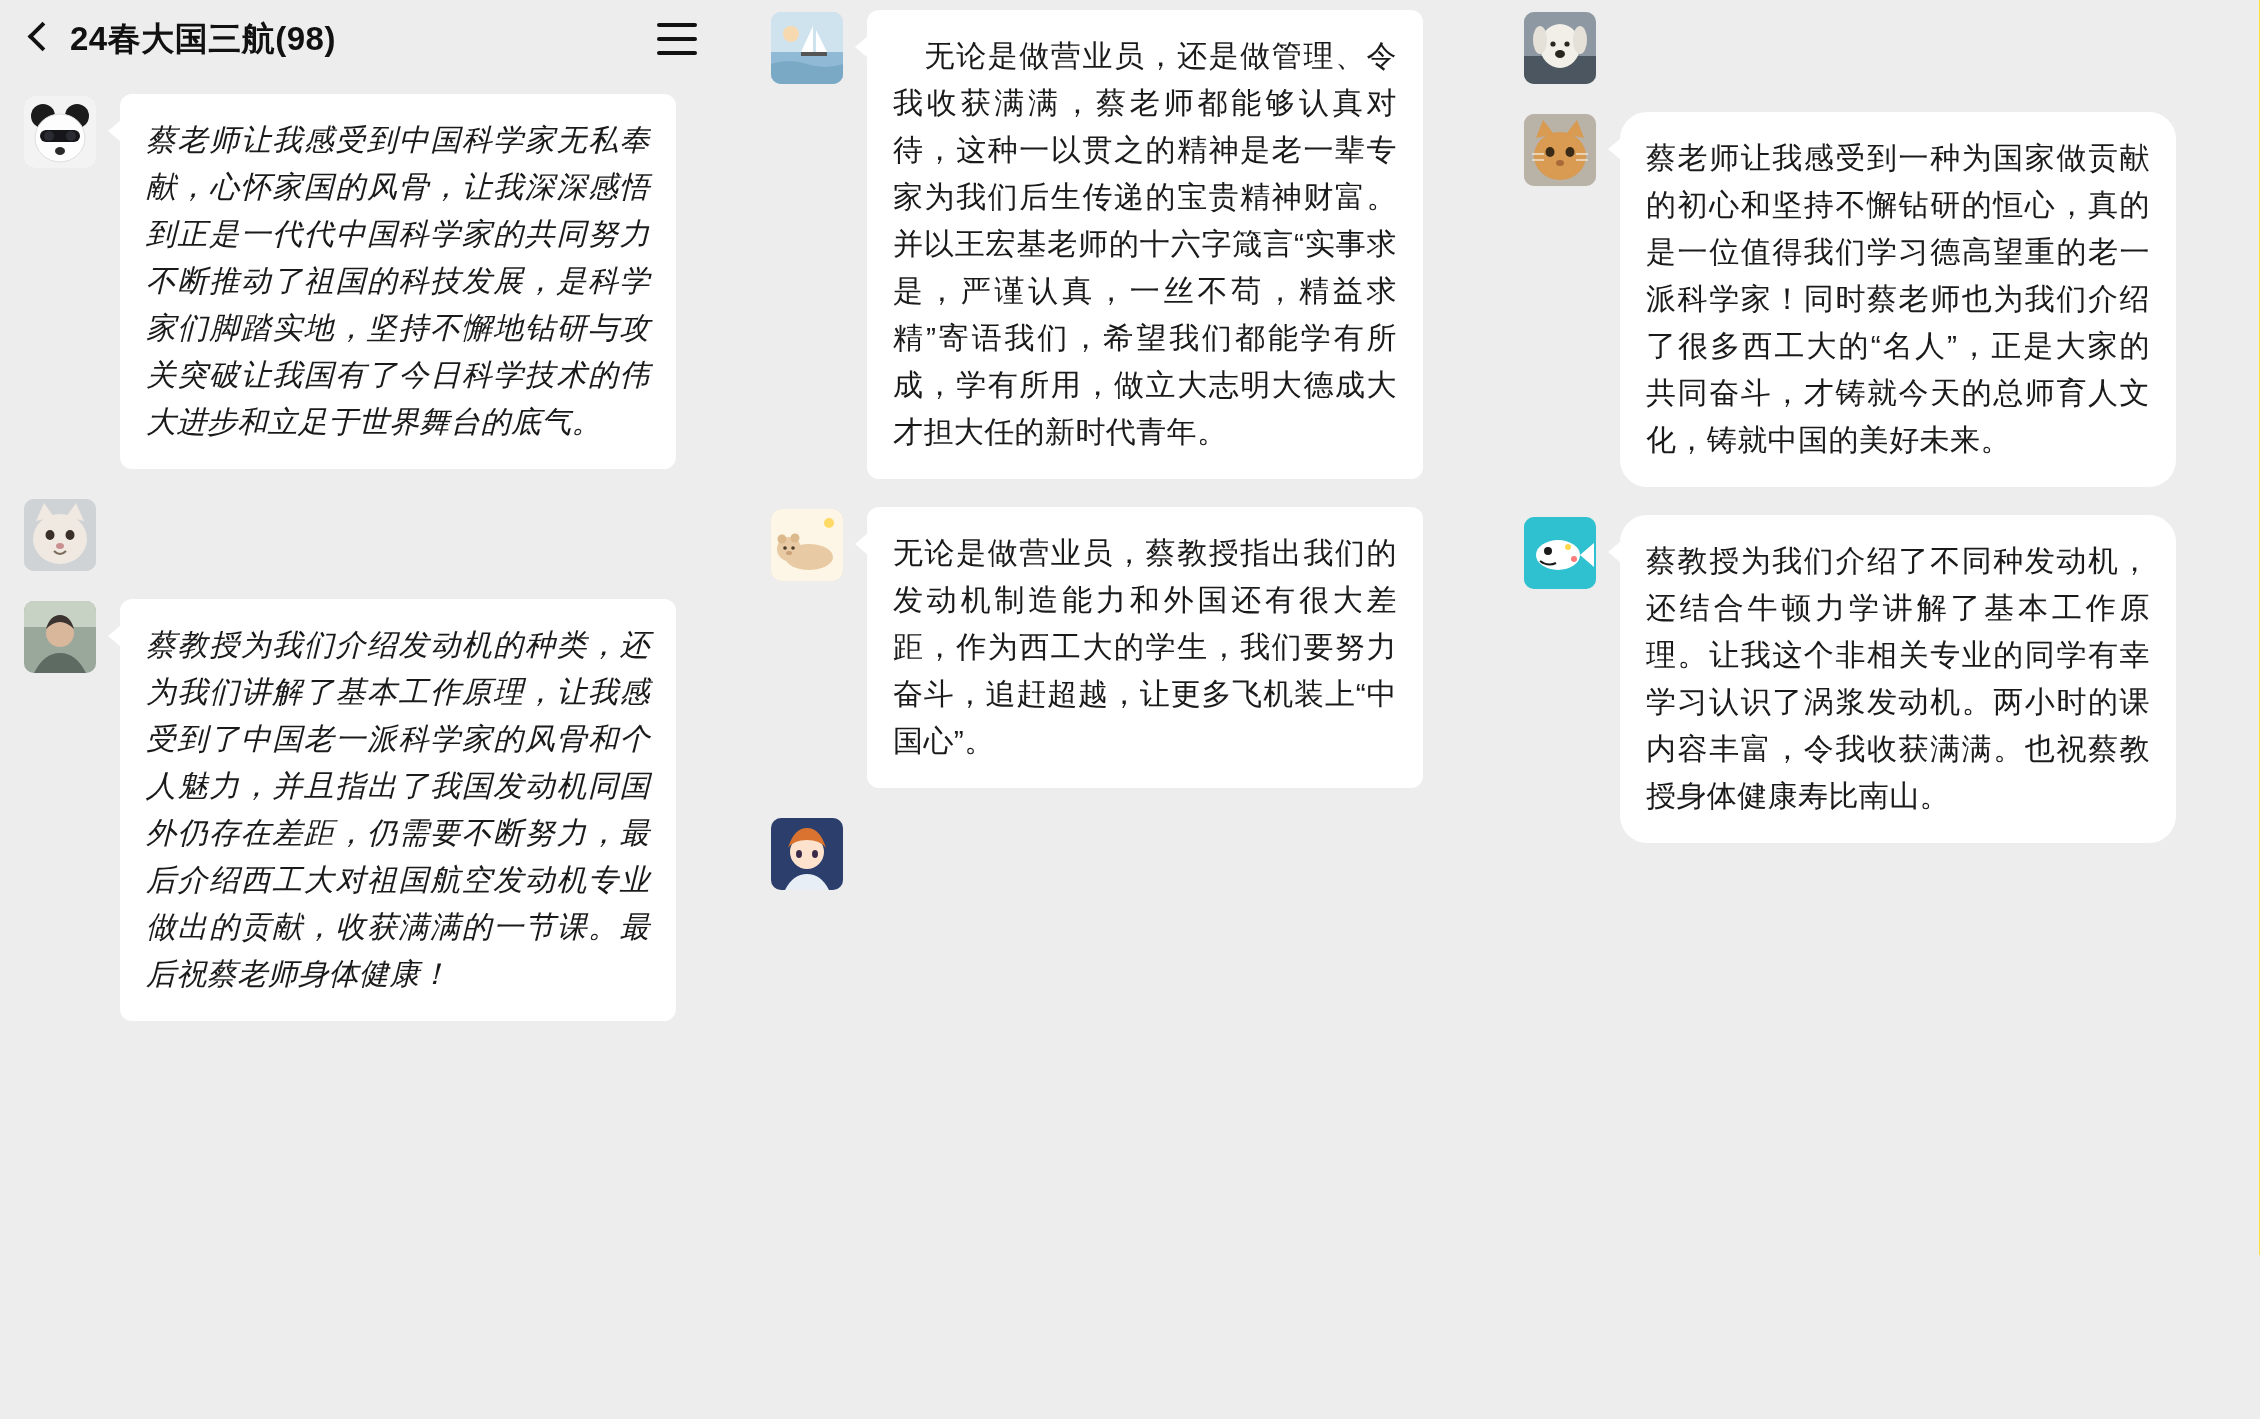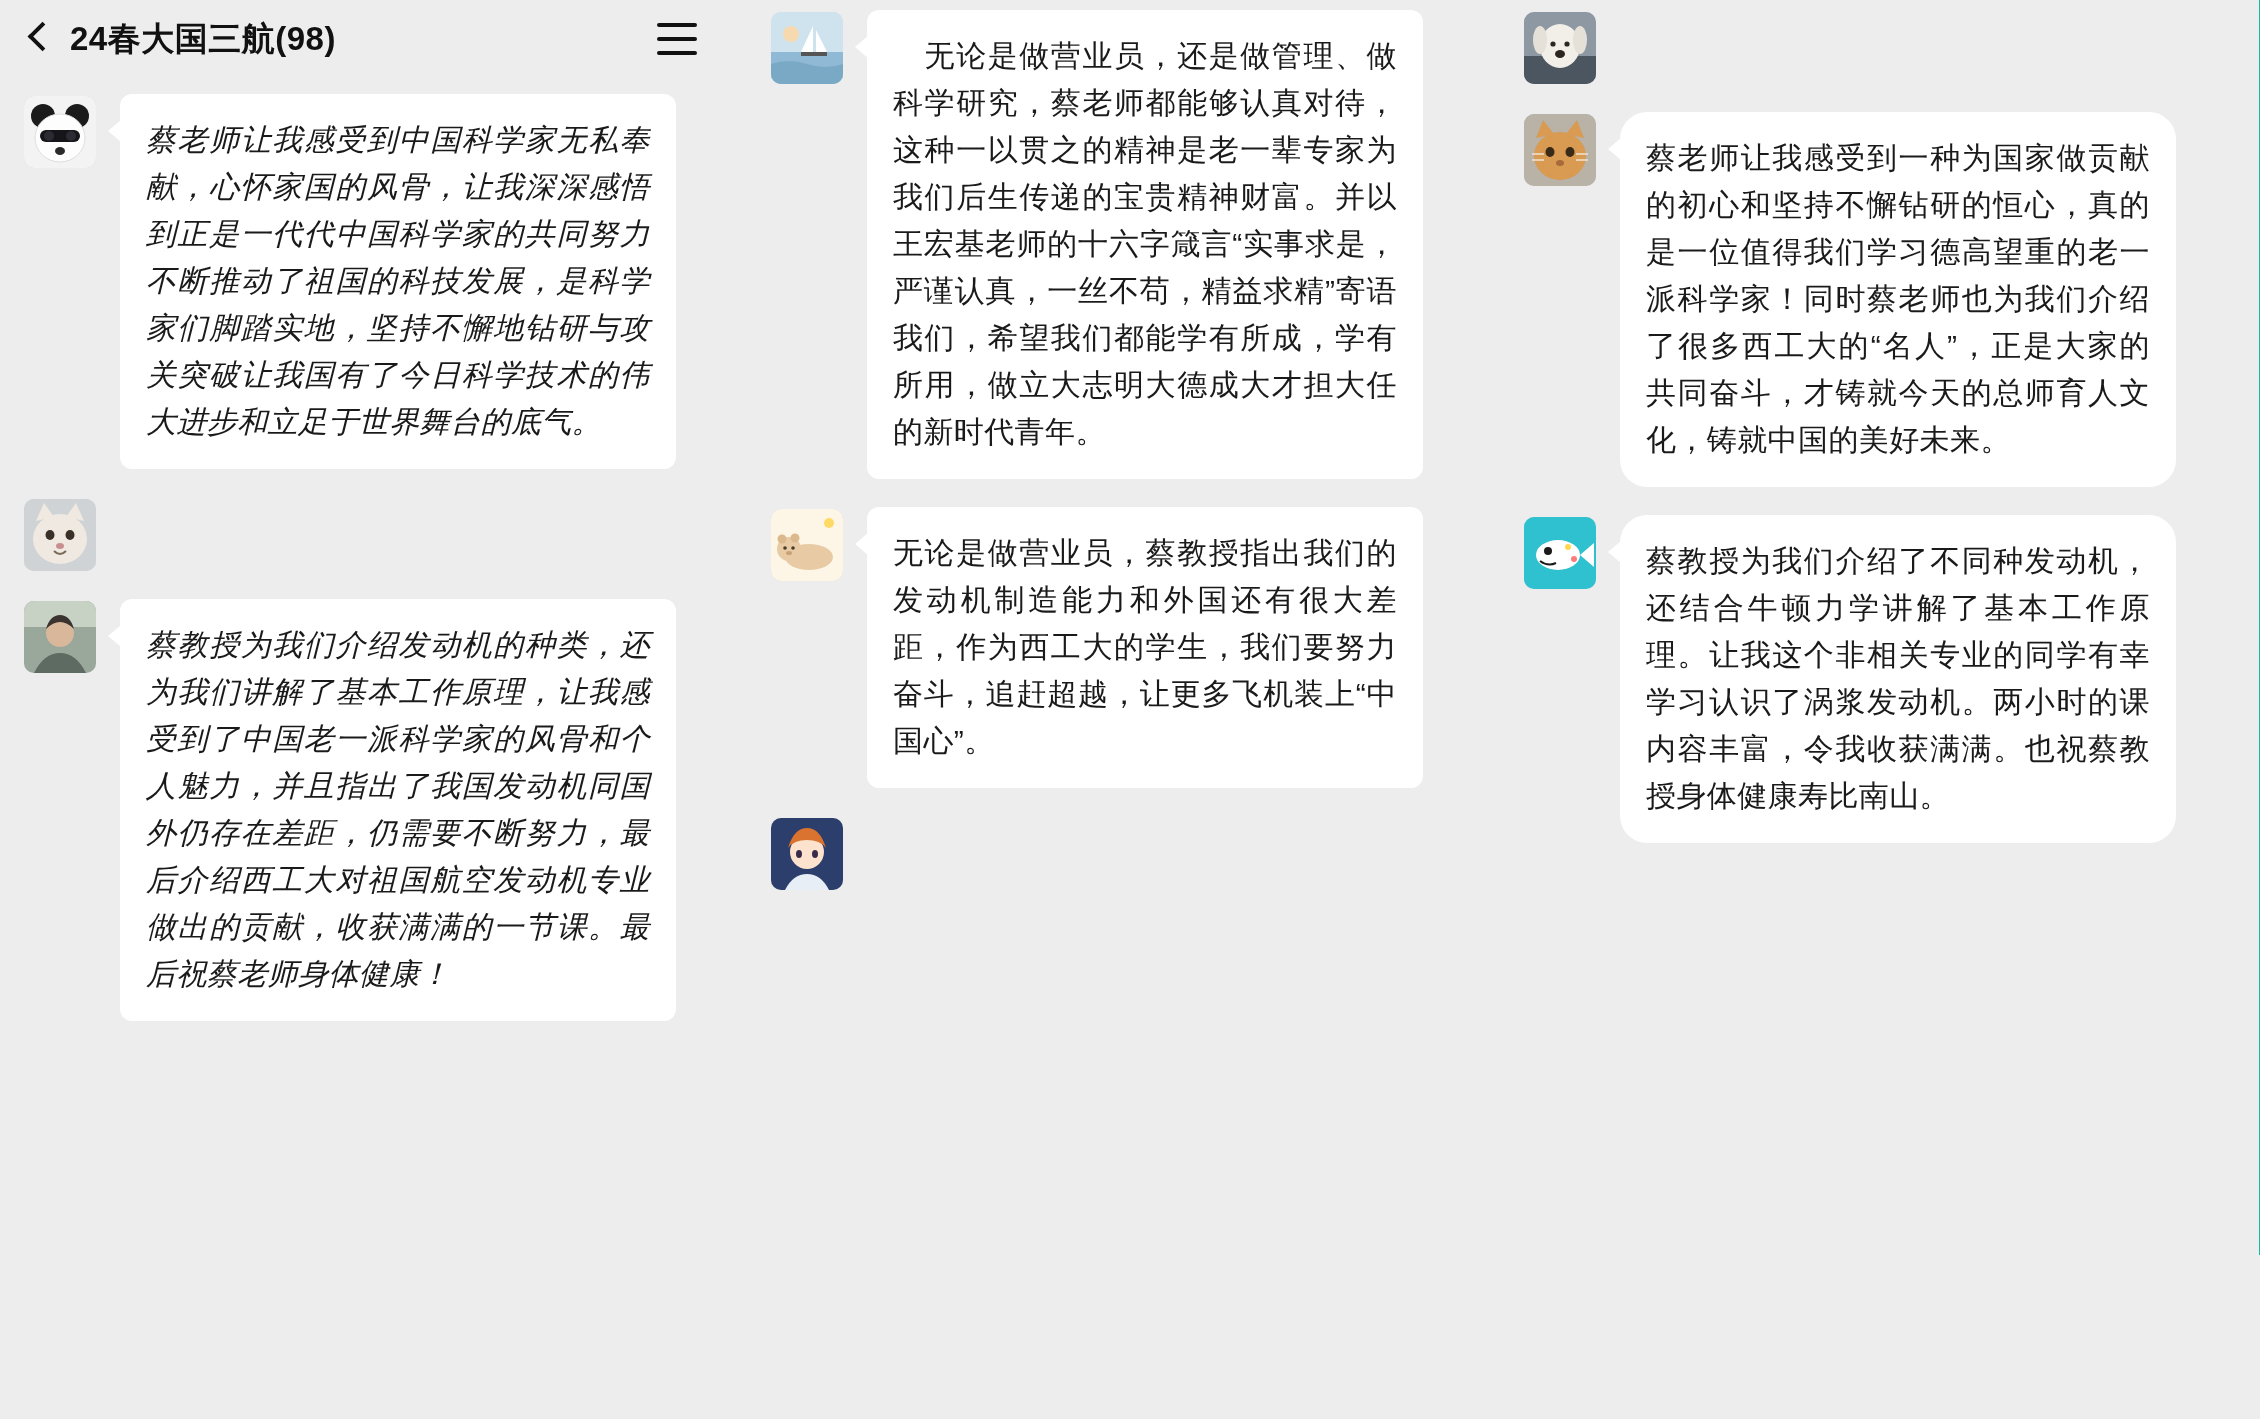--- a/index.html
+++ b/index.html
@@ -10,21 +10,21 @@
   body {
     width: 2260px;
     height: 1419px;
     font-family: "Liberation Sans", sans-serif;
     overflow: hidden;
   }
   .screen {
     position: relative;
     width: 2260px;
     height: 1255px;
-    background: #14b8a6;
+    background: #fde047;
     display: flex;
     flex-direction: row;
   }
   
   .col {
     position: relative;
     width: 753px;
     height: 1419px;
     box-sizing: border-box;
     overflow: hidden;
@@ -224,21 +224,21 @@
           <svg viewBox="0 0 72 72" xmlns="http://www.w3.org/2000/svg">
             <rect width="72" height="72" fill="#cfe3ef"></rect>
             <rect y="40" width="72" height="32" fill="#8fb9d4"></rect>
             <circle cx="20" cy="22" r="8" fill="#f7d9b0"></circle>
             <path d="M42 14 L42 40 L30 40 Z" fill="#ffffff"></path>
             <path d="M45 18 L56 40 L45 40 Z" fill="#ffffff"></path>
             <rect x="30" y="40" width="26" height="4" fill="#555"></rect>
             <path d="M0 52 q18 -6 36 0 q18 6 36 0 L72 72 L0 72Z" fill="#7aa9c6"></path>
           </svg>
         </div>
-        <div class="bubble">　无论是做营业员，还是做管理、做科学研究，蔡老师都能够认真对待，这种一以贯之的精神是老一辈专家为我们后生传递的宝贵精神财富。并以王宏基老师的十六字箴言“实事求是，严谨认真，一丝不苟，精益求精”寄语我们，希望我们都能学有所成，学有所用，做立大志明大德成大才担大任的新时代青年。</div>
+        <div class="bubble">　无论是做营业员，还是做管理、令我收获满满，蔡老师都能够认真对待，这种一以贯之的精神是老一辈专家为我们后生传递的宝贵精神财富。并以王宏基老师的十六字箴言“实事求是，严谨认真，一丝不苟，精益求精”寄语我们，希望我们都能学有所成，学有所用，做立大志明大德成大才担大任的新时代青年。</div>
       </div>
 
       <div class="msg">
         <div class="avatar">
           <svg viewBox="0 0 72 72" xmlns="http://www.w3.org/2000/svg">
             <rect width="72" height="72" fill="#fdf6e6"></rect>
             <circle cx="58" cy="14" r="5" fill="#ffd966"></circle>
             <ellipse cx="38" cy="48" rx="24" ry="13" fill="#e8cba4"></ellipse>
             <circle cx="18" cy="40" r="12" fill="#e8cba4"></circle>
             <circle cx="11" cy="30" r="4.5" fill="#dbb98c"></circle>

